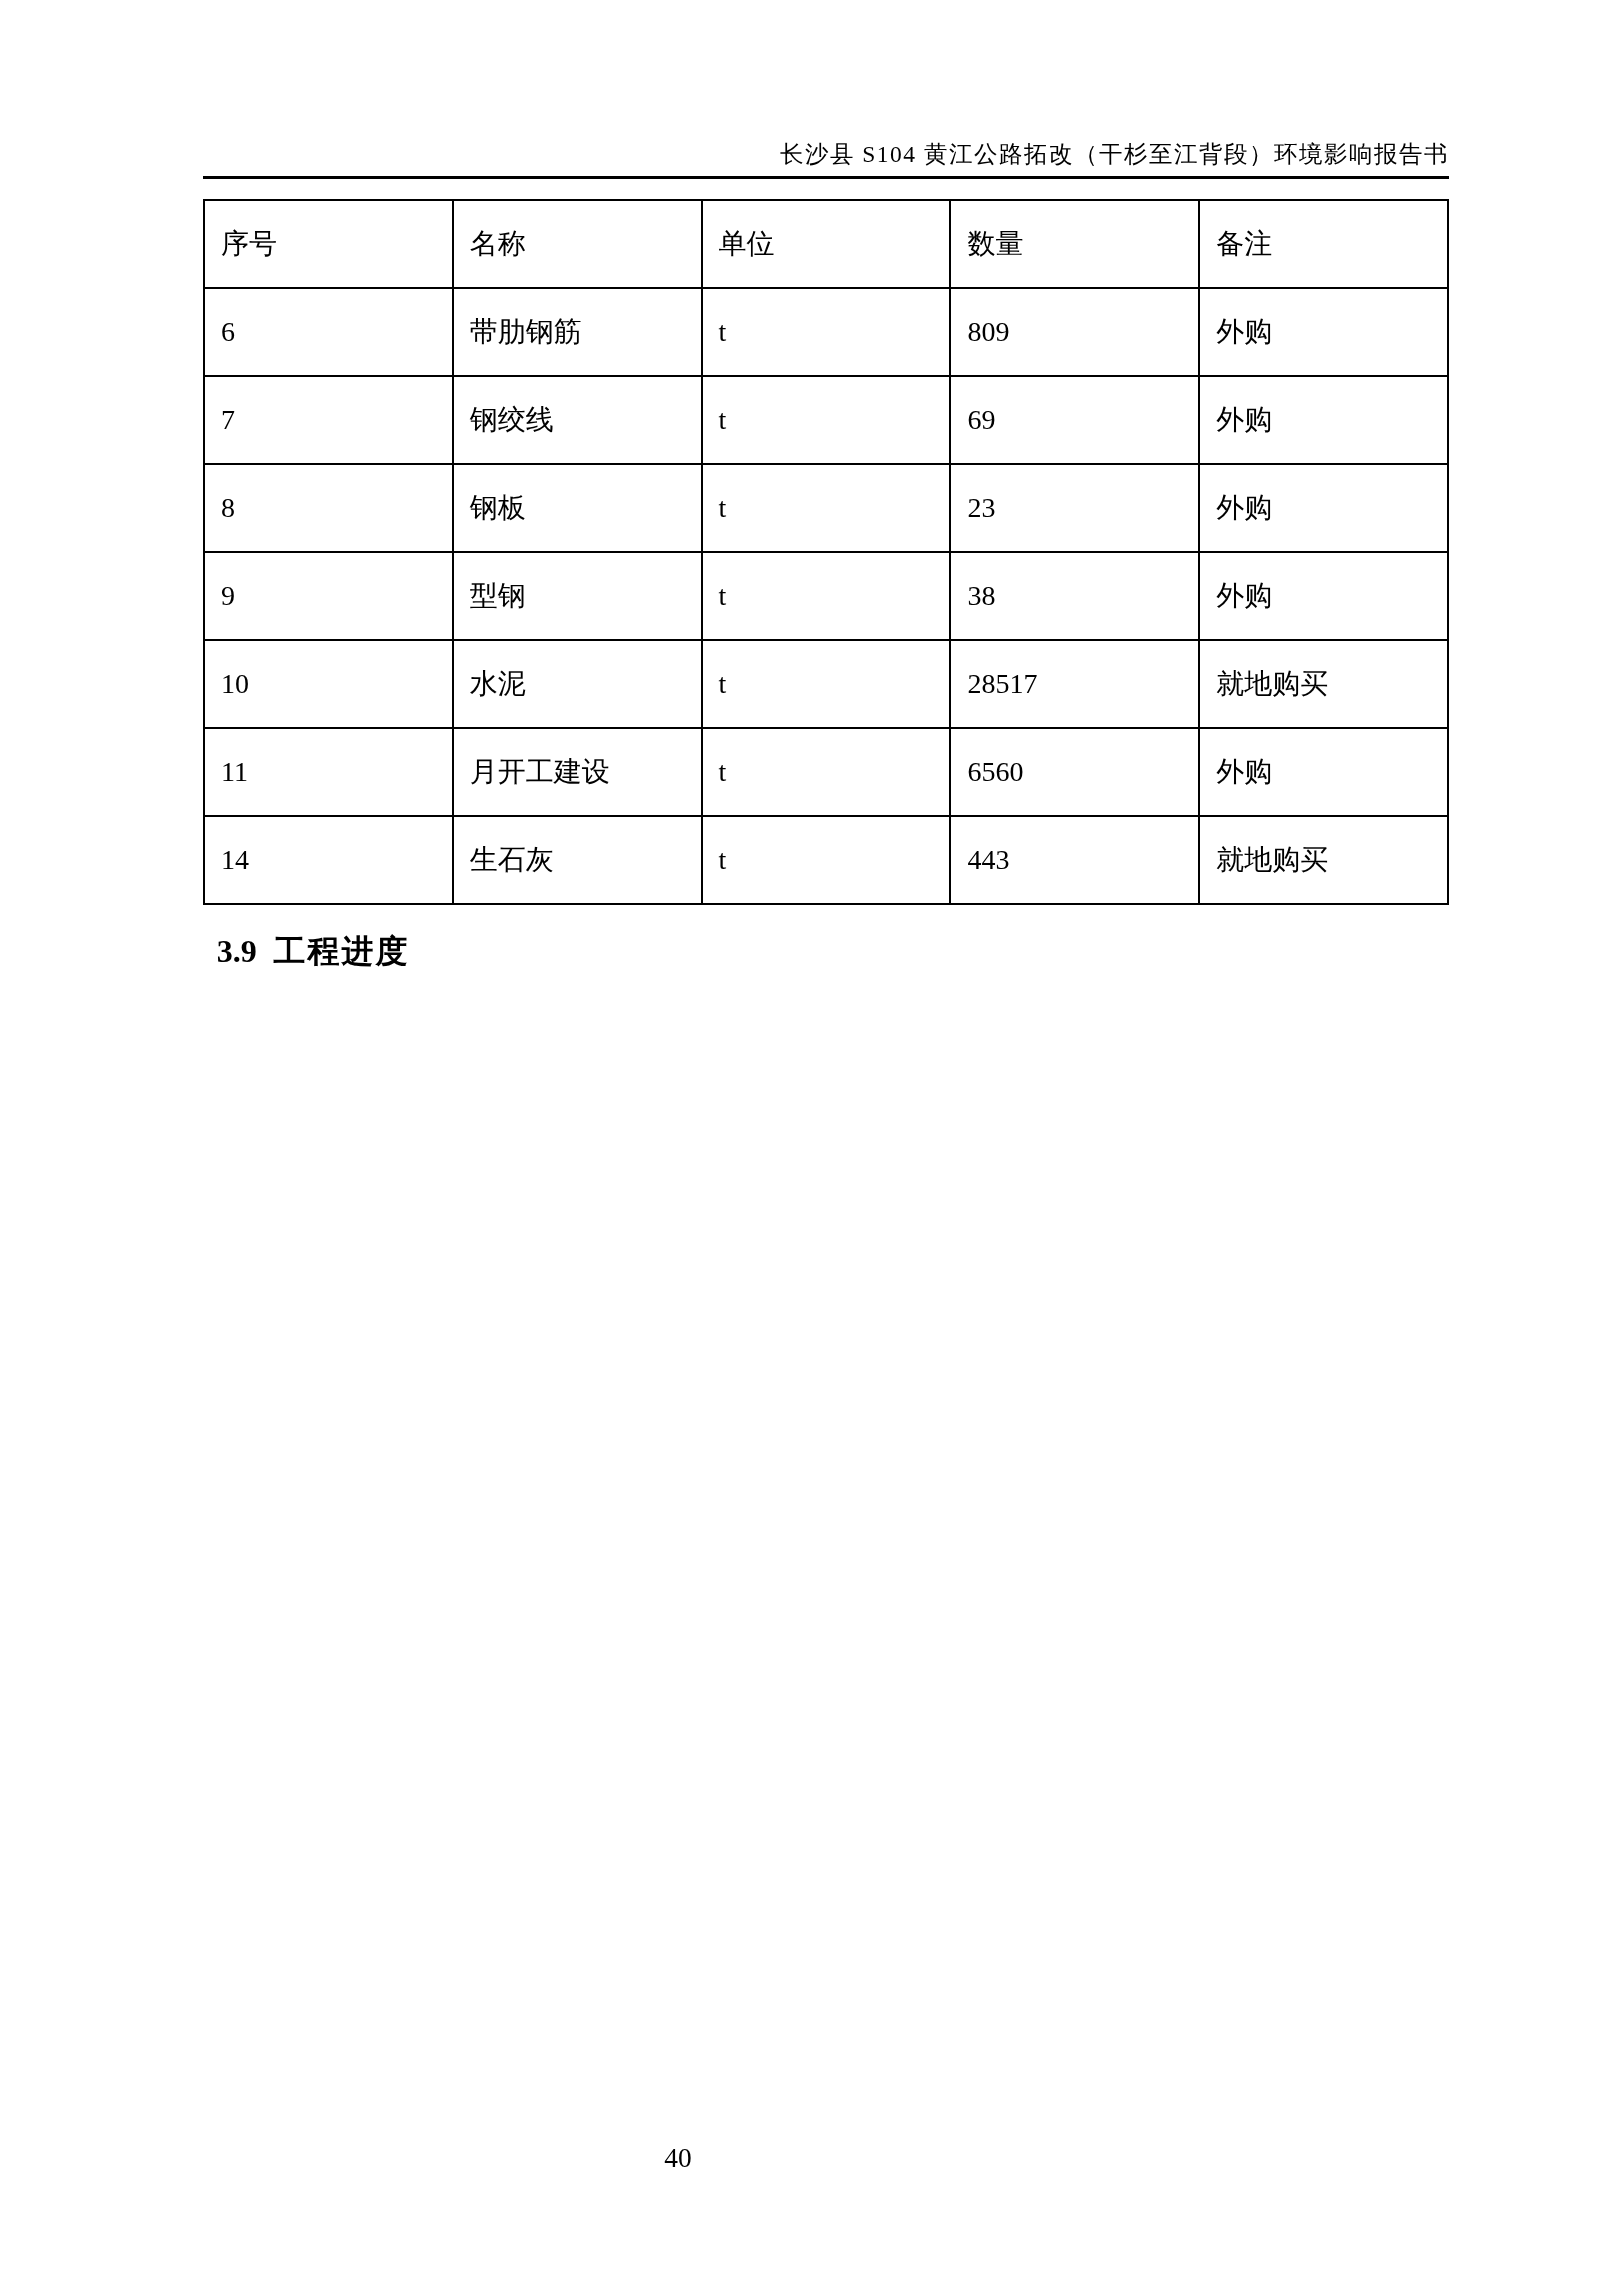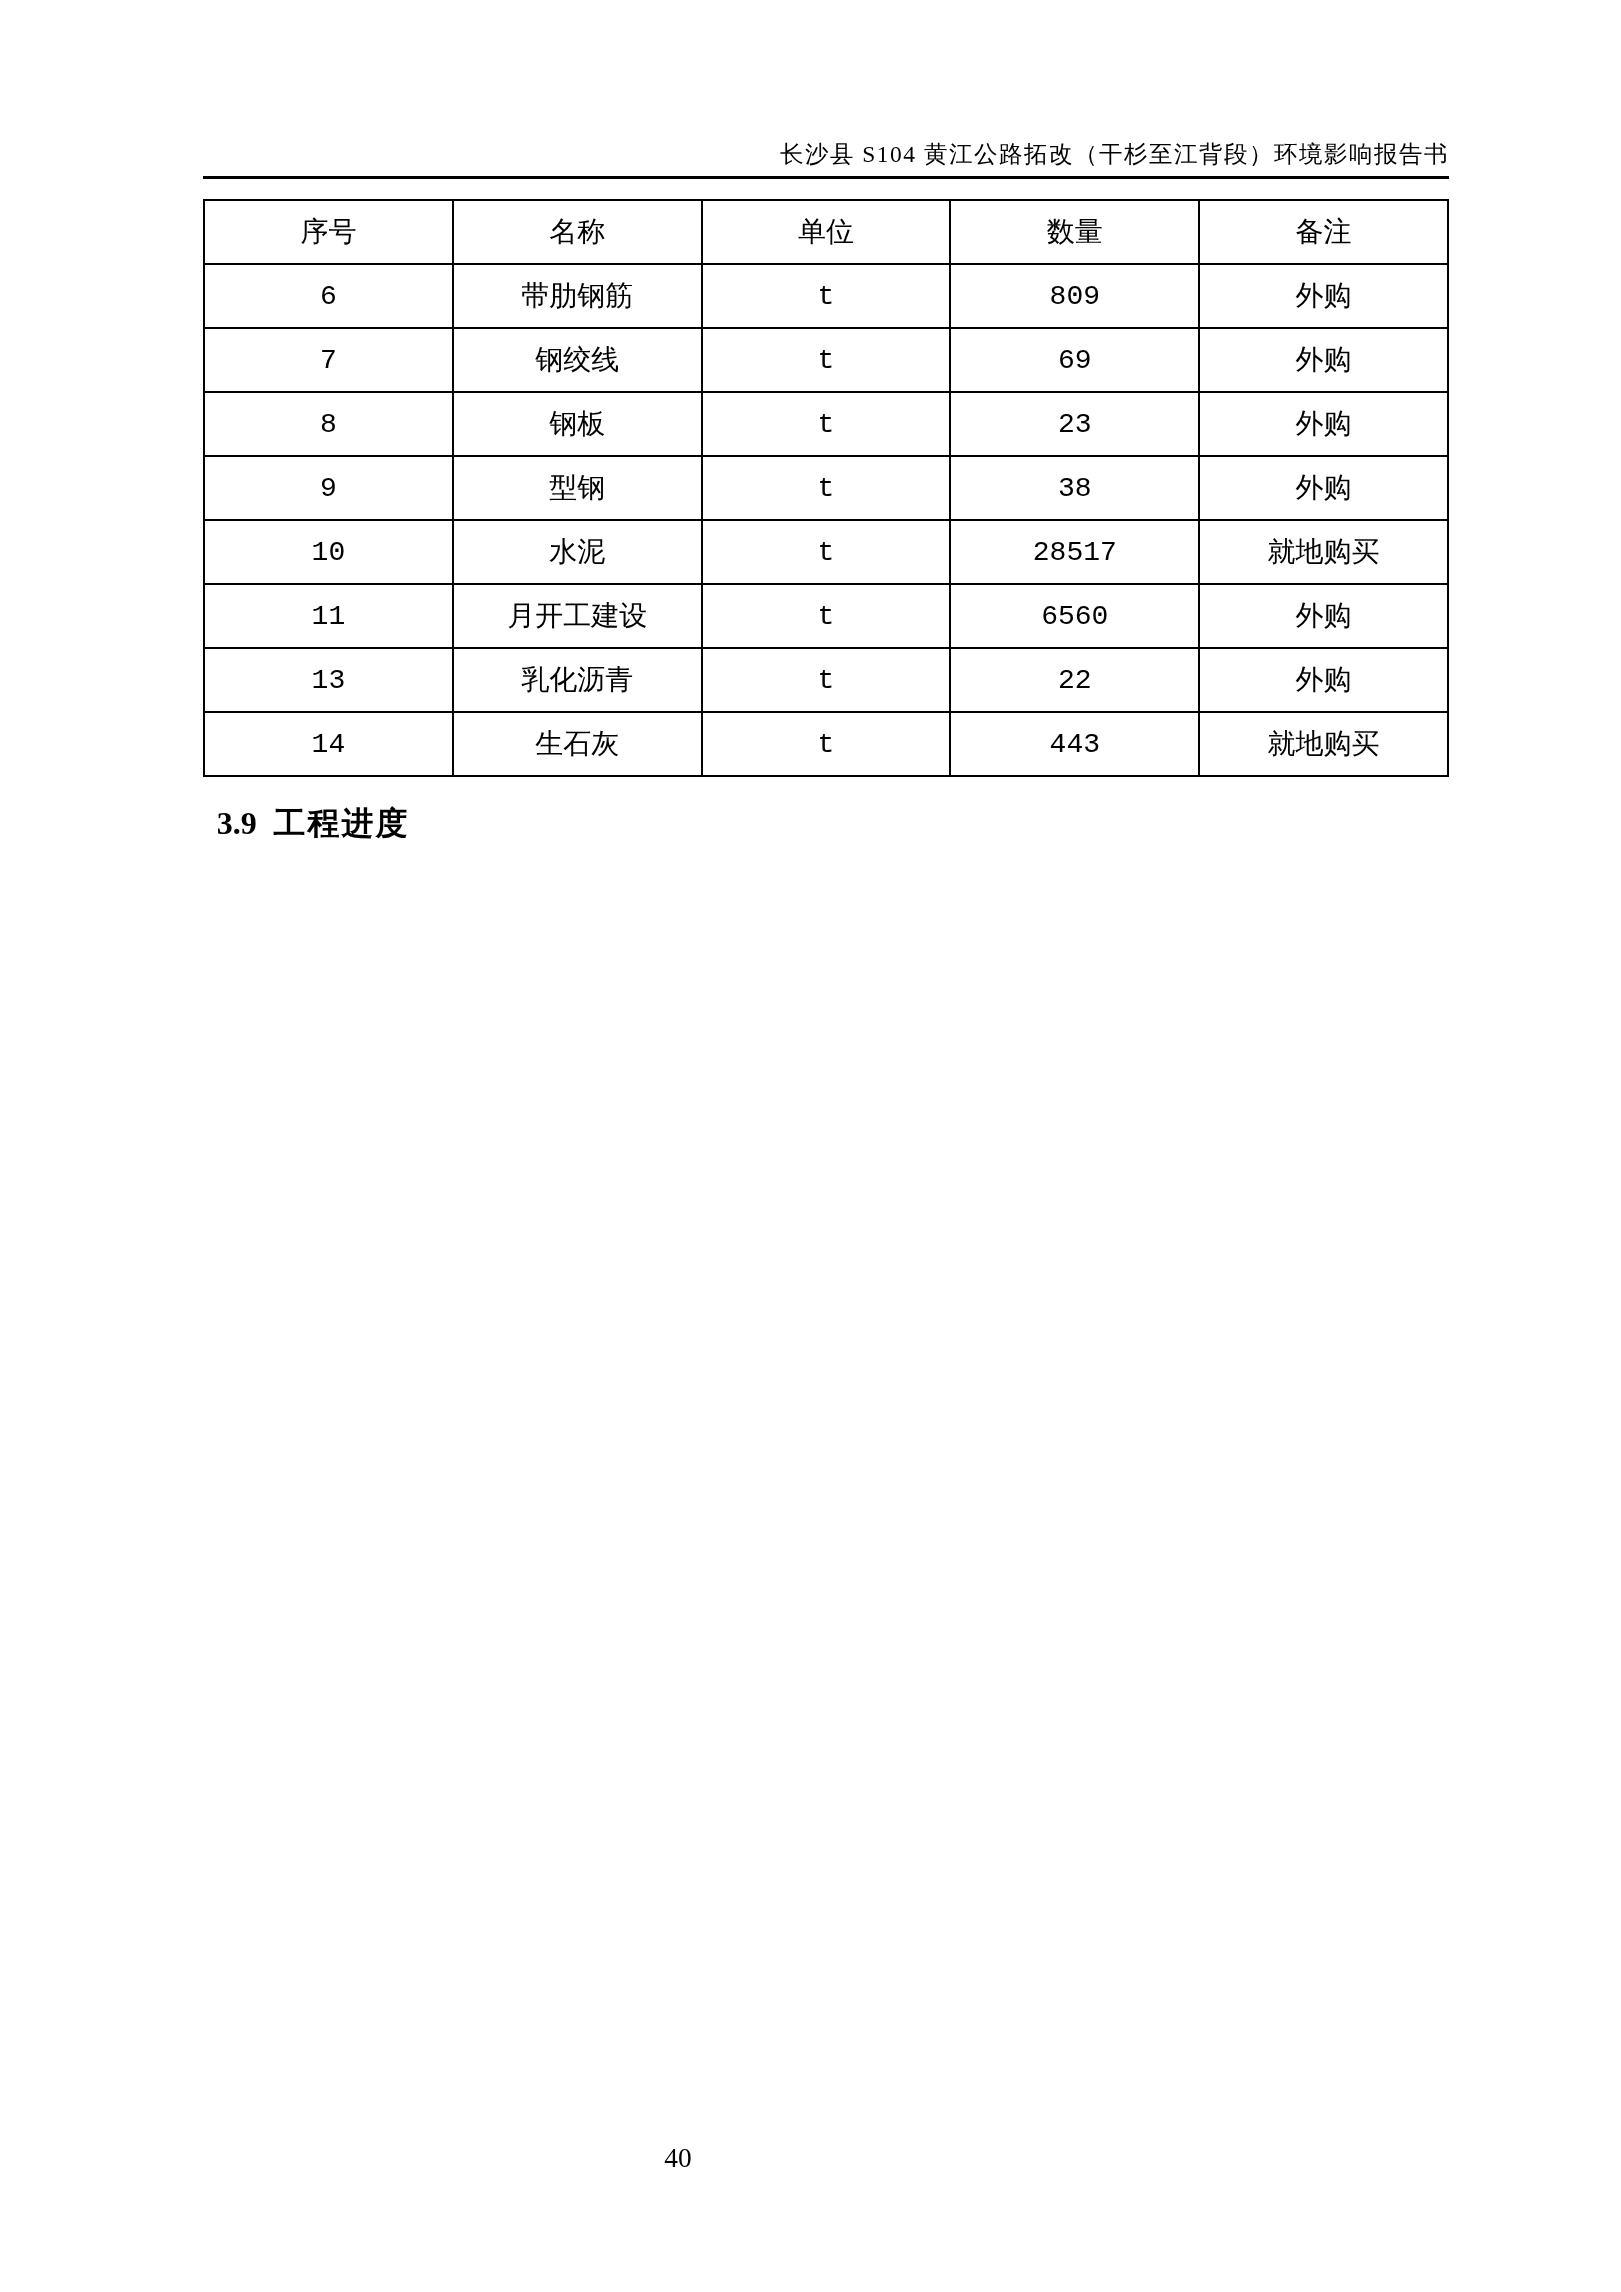--- a/index.html
+++ b/index.html
@@ -37,26 +37,25 @@
     width: 100%;
     margin-top: 20.6px;
     border-collapse: collapse;
     table-layout: fixed;
     border: 2.9px solid #000000;
   }
   table.materials-table th,
   table.materials-table td {
     border: 2px solid #000000;
     height: 54px;
-    padding: 4px;
-    text-align: center;
+    padding: 16px;
+    text-align: left;
     vertical-align: middle;
     font-size: 28px;
     font-weight: normal;
-    font-family: Liberation Mono, monospace;
   }
   .section-heading {
     margin-top: 27px;
     padding-left: 13.7px;
     font-size: 32px;
     font-weight: bold;
     line-height: 1.2;
   }
   .section-number {
     font-family: "Liberation Serif", serif;
@@ -138,27 +137,20 @@
             <td>就地购买</td>
           </tr>
           <tr>
             <td>11</td>
             <td>月开工建设</td>
             <td>t</td>
             <td>6560</td>
             <td>外购</td>
           </tr>
           <tr>
-            <td>13</td>
-            <td>乳化沥青</td>
-            <td>t</td>
-            <td>22</td>
-            <td>外购</td>
-          </tr>
-          <tr>
             <td>14</td>
             <td>生石灰</td>
             <td>t</td>
             <td>443</td>
             <td>就地购买</td>
           </tr>
         </tbody>
     </table>
 
     <div class="section-heading">

